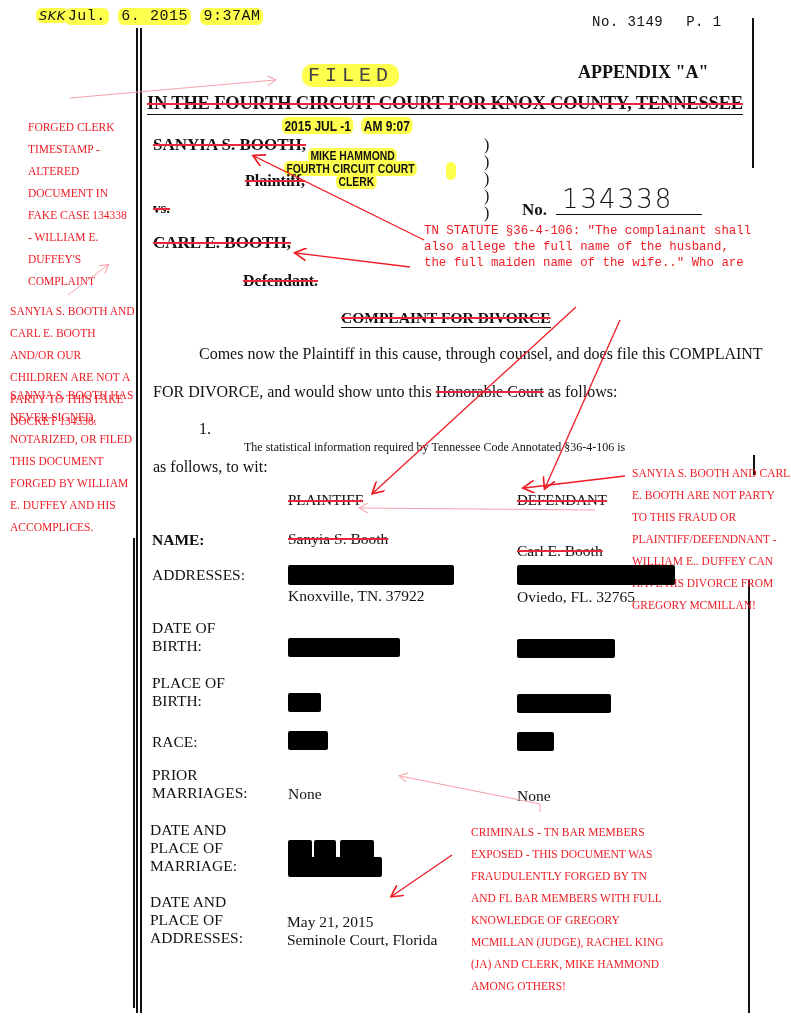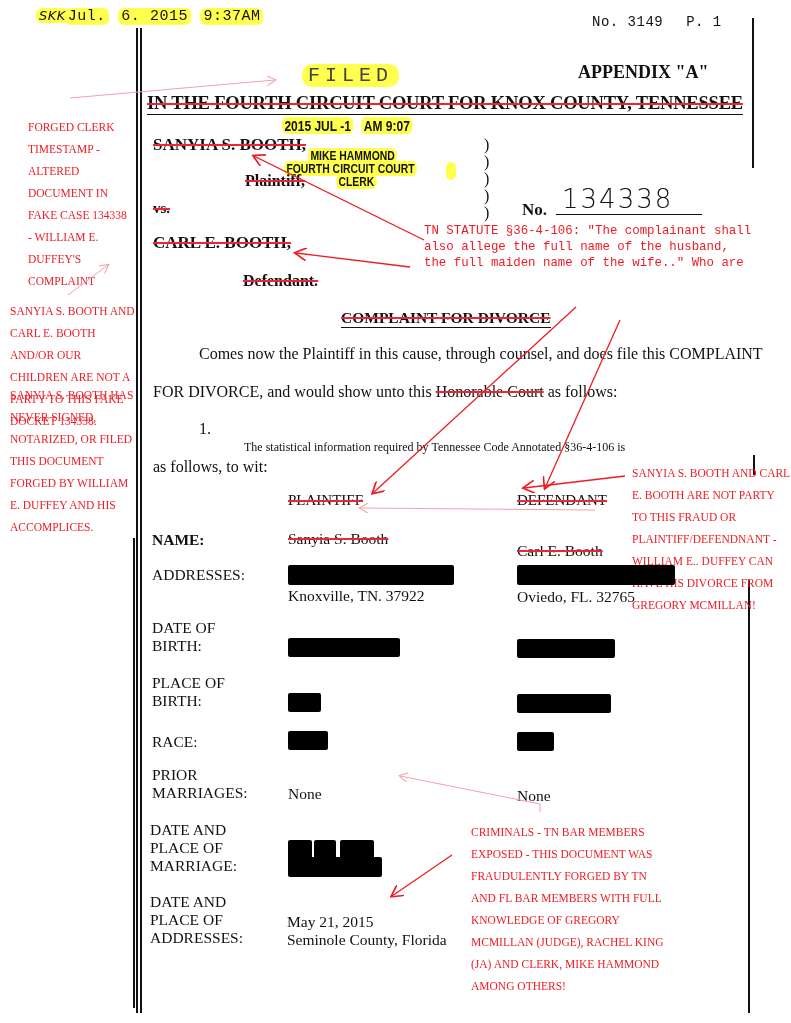--- a/index.html
+++ b/index.html
@@ -142,21 +142,21 @@
 <div class="redact" style="left:314px; top:840px; width:22px; height:20px;"></div>
 <div class="redact" style="left:340px; top:840px; width:34px; height:20px;"></div>
 <div class="redact" style="left:288px; top:857px; width:94px; height:20px;"></div>
 
 <div class="abs label" style="left:150px; top:893px;">
   <div>DATE AND</div>
   <div>PLACE OF</div>
   <div>ADDRESSES:</div>
 </div>
 <div class="abs val" style="left:287px; top:913px;">May 21, 2015</div>
-<div class="abs val" style="left:287px; top:931px;">Seminole County, Florida</div>
+<div class="abs val" style="left:287px; top:931px;">Seminole Court, Florida</div>
 
 <svg class="arrows" width="791" height="1023">
   <defs>
     <marker id="ah" markerWidth="10" markerHeight="10" refX="8" refY="5" orient="auto">
       <path d="M0,0 L9,5 L0,10" fill="none" stroke="#ee1c25" stroke-width="1.3"></path>
     </marker>
     <marker id="ahl" markerWidth="10" markerHeight="10" refX="8" refY="5" orient="auto">
       <path d="M0,0 L9,5 L0,10" fill="none" stroke="#f4a0a8" stroke-width="1"></path>
     </marker>
   </defs>

